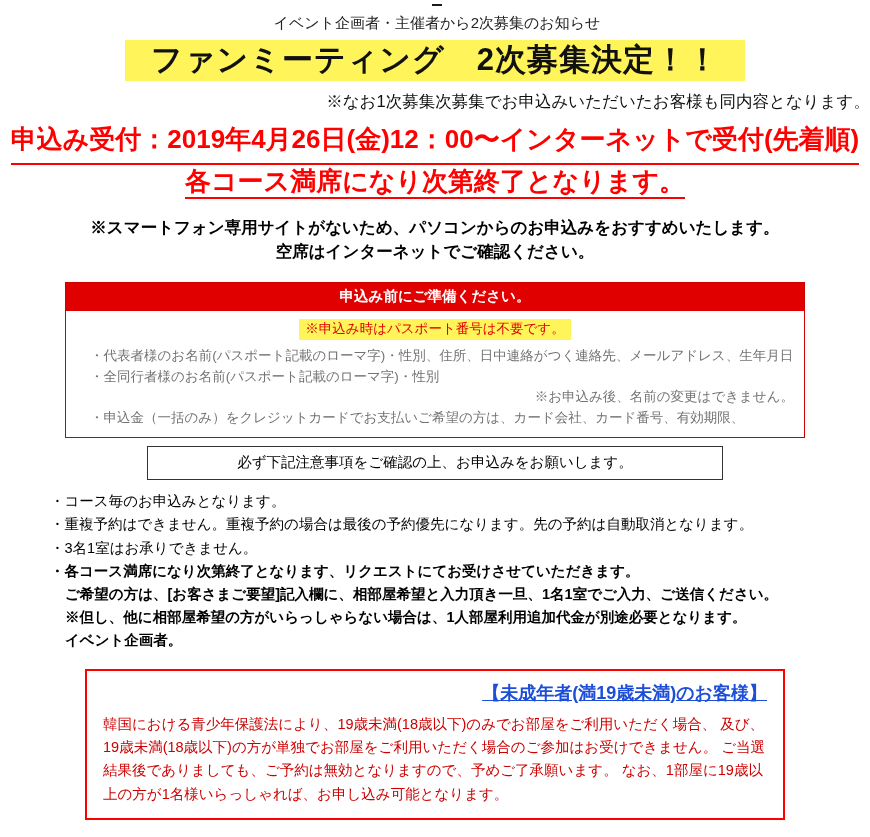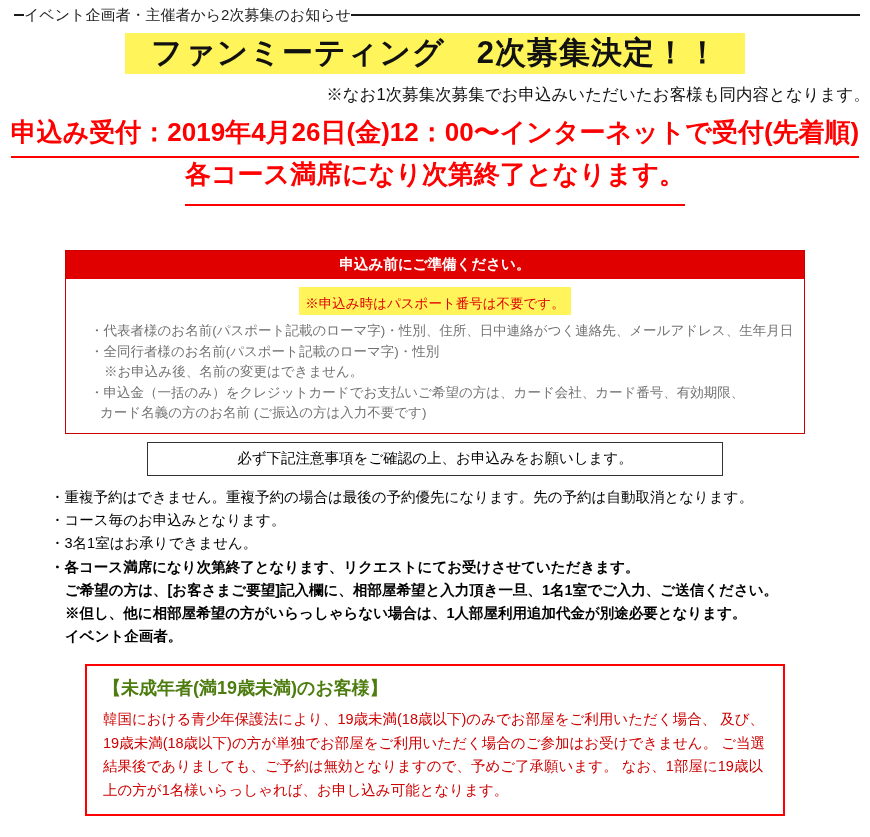--- a/index.html
+++ b/index.html
@@ -18,42 +18,43 @@
     position: relative;
     width: 870px;
     height: 837px;
     box-sizing: border-box;
   }
 
   
   .top-notice {
     display: flex;
     align-items: center;
-    gap: 0;
+    gap: 8px;
     padding: 4px 10px 0 14px;
     height: 22px;
+    flex-direction: column;
   }
   .top-notice .txt {
     font-size: 15px;
     color: #222;
     white-space: nowrap;
   }
   .top-notice .rule-left {
     width: 10px;
     border-top: 2px solid #1a1a1a;
   }
   .top-notice .rule-right {
     flex: 1;
     border-top: 2px solid #1a1a1a;
   }
 
   
   .headline-wrap {
     text-align: center;
-    margin-top: 7px;
+    margin-top: 14px;
   }
   .headline {
     display: inline-block;
     font-size: 31px;
     font-weight: bold;
     letter-spacing: 1px;
     color: #111;
     background: #fff45a;
     padding: 2px 26px 3px 26px;
     line-height: 1.15;
@@ -81,21 +82,21 @@
   }
   .red-line2 {
     text-align: center;
     color: #ff0000;
     font-weight: bold;
     font-size: 26px;
     margin-top: 7px;
   }
   .red-line2 .ul {
     border-bottom: 2px solid #ff0000;
-    padding-bottom: 15px;
+    padding-bottom: 1px;
   }
 
   
   .black-note {
     text-align: center;
     font-weight: bold;
     font-size: 16.5px;
     margin-top: 16px;
     line-height: 1.5;
     color: #000;
@@ -121,32 +122,33 @@
     background: #fff;
   }
   .passport-note {
     text-align: center;
     margin: 1px 0 6px 0;
   }
   .passport-note span {
     background: #fff45a;
     color: #e00000;
     font-size: 13.5px;
-    padding: 8px 6px 2px 6px;
+    padding: 1px 6px 2px 6px;
     display: inline-block;
   }
   .prepare-list {
     color: #737373;
     font-size: 13.5px;
     line-height: 1.52;
     padding-left: 14px;
   }
   .prepare-list .l-indent {
     padding-left: 14px;
     display: block;
+    text-align: right;
   }
   .prepare-list .l-indent2 {
     padding-left: 10px;
     display: block;
   }
 
   
   .confirm-bar {
     width: 576px;
     margin: 8px auto 0 auto;
@@ -181,25 +183,26 @@
   
   .minor-box {
     width: 700px;
     margin: 16px auto 0 auto;
     border: 2px solid #ff0000;
     box-sizing: border-box;
     padding: 10px 16px 12px 16px;
     background: #fff;
   }
   .minor-title {
-    color: #4d7c0f;
+    color: #1d4ed8;
     font-weight: bold;
     font-size: 18px;
-    text-align: left;
+    text-align: right;
     margin-bottom: 8px;
+    text-decoration: underline;
   }
   .minor-body {
     color: #cc0000;
     font-size: 14.5px;
     line-height: 1.62;
   }
 </style>
 </head>
 <body>
 
@@ -218,44 +221,44 @@
   <div class="sub-note">※なお1次募集次募集でお申込みいただいたお客様も同内容となります。</div>
 
   <div class="red-line1">
     <span class="ul">申込み受付：2019年4月26日(金)12：00〜インターネットで受付(先着順)</span>
   </div>
   <div class="red-line2">
     <span class="ul">各コース満席になり次第終了となります。</span>
   </div>
 
   <div class="black-note">
-    <br>
+    <span>※スマートフォン専用サイトがないため、パソコンからのお申込みをおすすめいたします。</span><br>
+    <span>空席はインターネットでご確認ください。</span>
   </div>
 
   <div class="prepare-box">
     <div class="prepare-head">申込み前にご準備ください。</div>
     <div class="prepare-body">
       <div class="passport-note">
         <span>※申込み時はパスポート番号は不要です。</span>
       </div>
       <div class="prepare-list">
         <span class="row">・代表者様のお名前(パスポート記載のローマ字)・性別、住所、日中連絡がつく連絡先、メールアドレス、生年月日</span>
         <span class="row">・全同行者様のお名前(パスポート記載のローマ字)・性別</span>
         <span class="l-indent">※お申込み後、名前の変更はできません。</span>
         <span class="row">・申込金（一括のみ）をクレジットカードでお支払いご希望の方は、カード会社、カード番号、有効期限、</span>
-        <span class="l-indent2">カード名義の方のお名前 (ご振込の方は入力不要です)</span>
       </div>
     </div>
   </div>
 
   <div class="confirm-bar">必ず下記注意事項をご確認の上、お申込みをお願いします。</div>
 
   <div class="notes">
+    <span class="row">・コース毎のお申込みとなります。</span>
     <span class="row">・重複予約はできません。重複予約の場合は最後の予約優先になります。先の予約は自動取消となります。</span>
-    <span class="row">・コース毎のお申込みとなります。</span>
     <span class="row">・3名1室はお承りできません。</span>
     <span class="row bold">・各コース満席になり次第終了となります、リクエストにてお受けさせていただきます。</span>
     <span class="ind bold">ご希望の方は、[お客さまご要望]記入欄に、相部屋希望と入力頂き一旦、1名1室でご入力、ご送信ください。</span>
     <span class="ind bold">※但し、他に相部屋希望の方がいらっしゃらない場合は、1人部屋利用追加代金が別途必要となります。</span>
     <span class="ind bold">イベント企画者。</span>
   </div>
 
   <div class="minor-box">
     <div class="minor-title">【未成年者(満19歳未満)のお客様】</div>
     <div class="minor-body">

